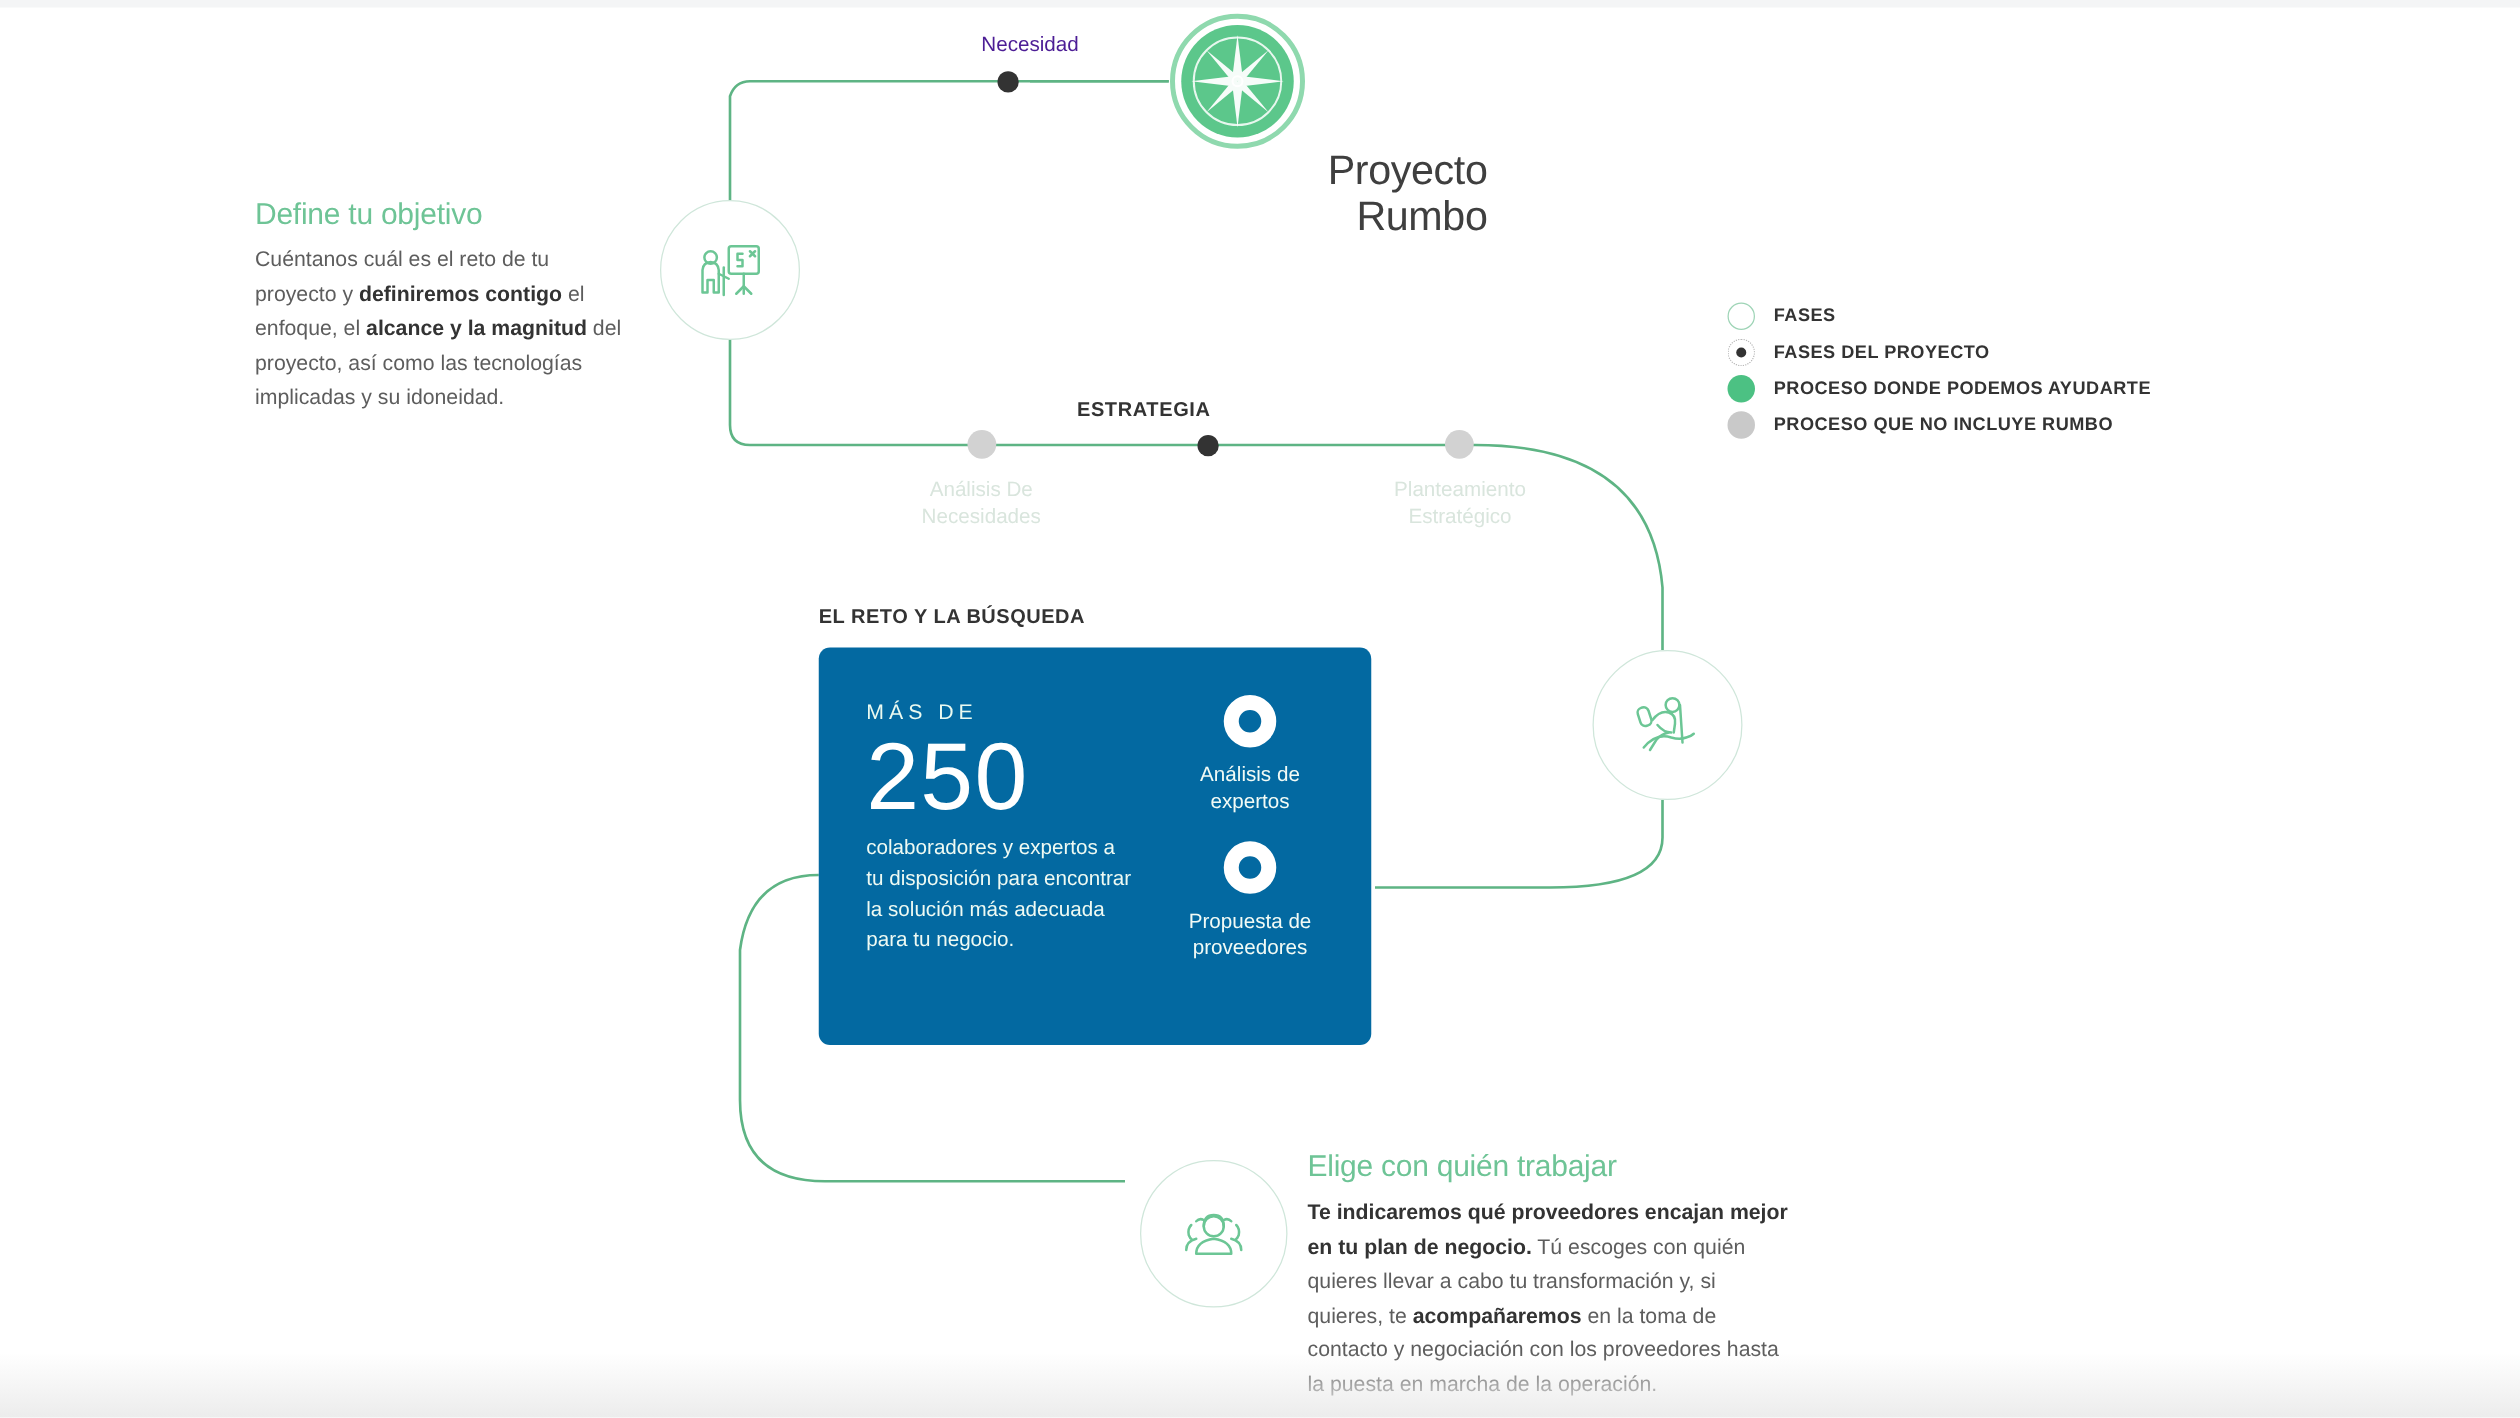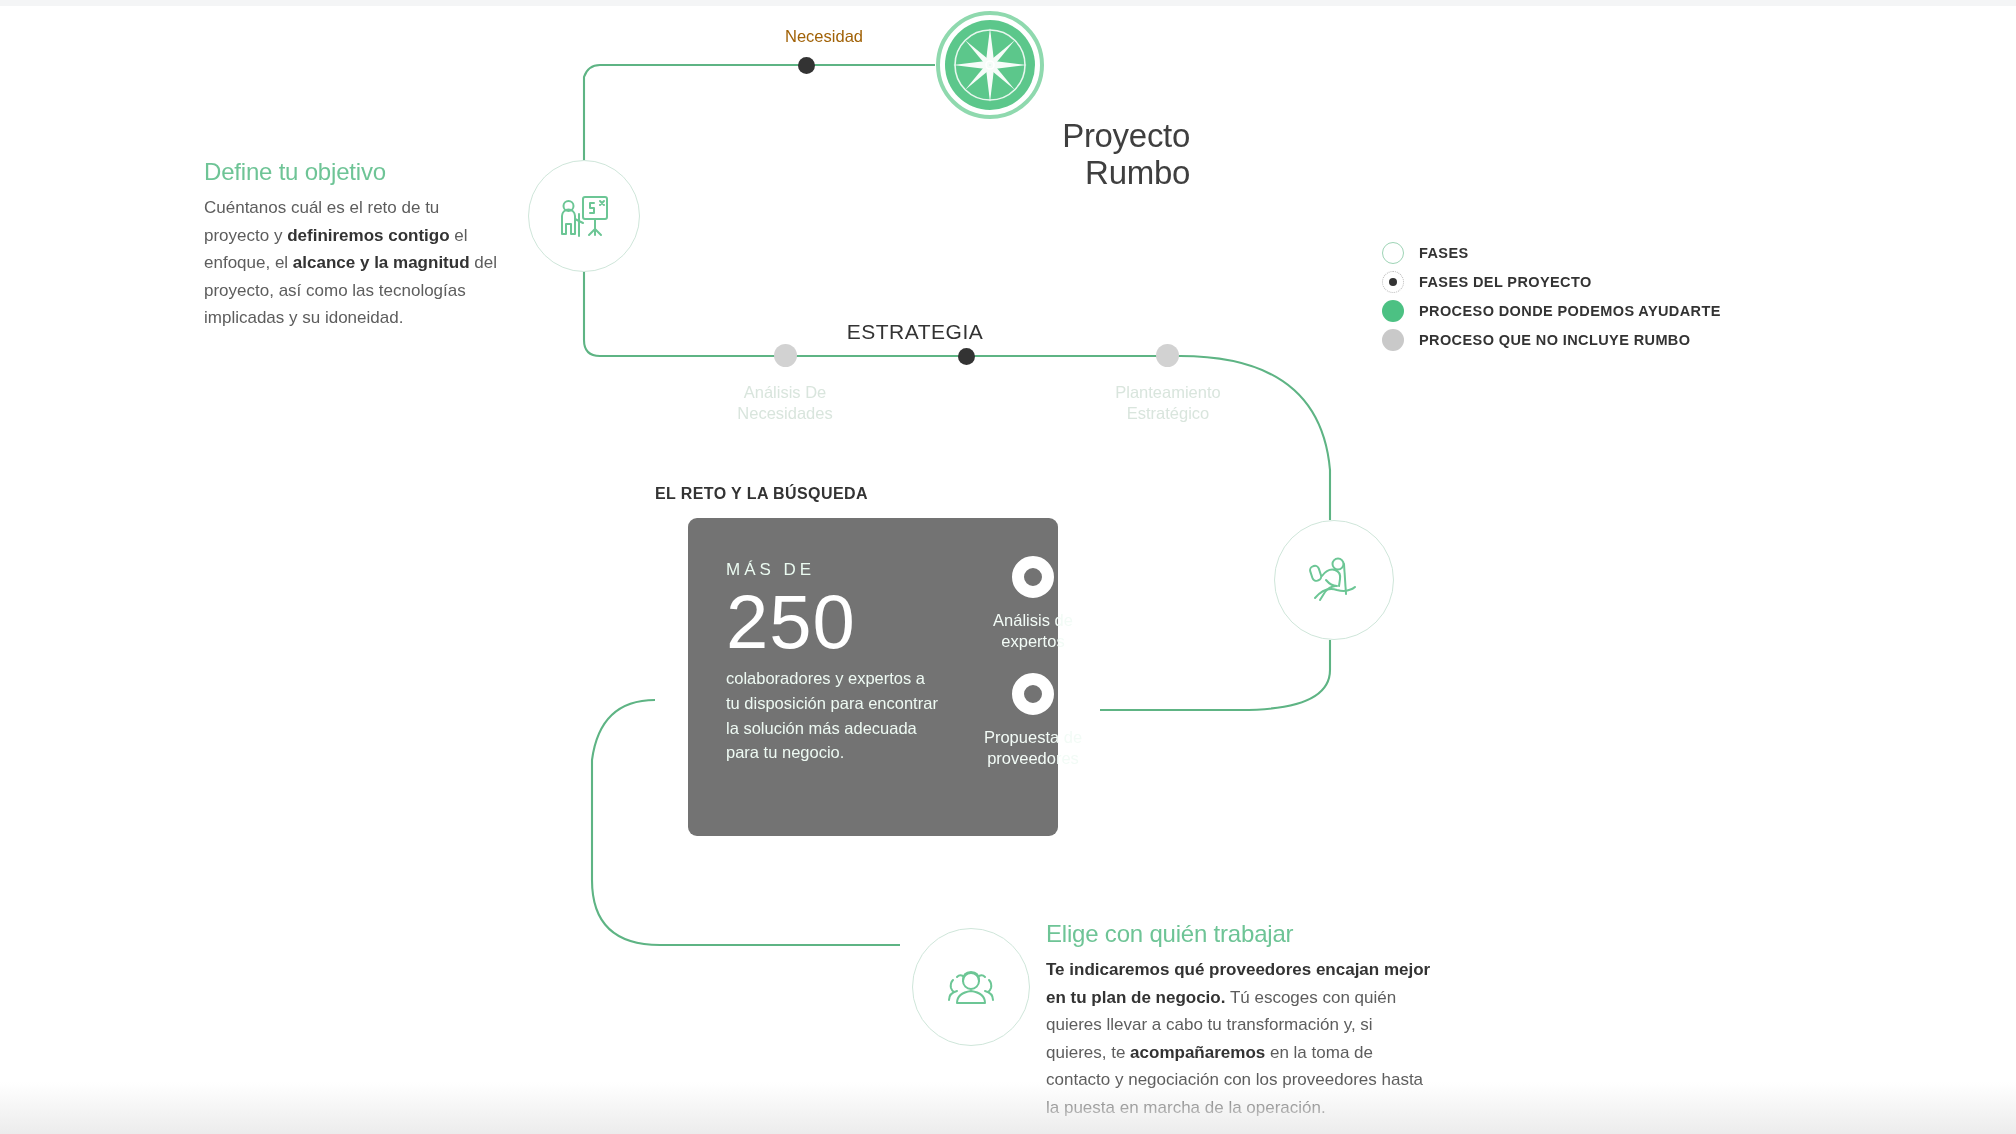--- a/index.html
+++ b/index.html
@@ -26,40 +26,40 @@
   .brand-title{ position:absolute; left:790px; top:118px; width:400px;
     text-align:right; font-size:33px; line-height:1.12; color:#3f3f3f;
     font-weight:400; letter-spacing:-0.3px; }
 
   
   .dot{ position:absolute; border-radius:50%; }
   .dot.black{ background:#333333; width:17px; height:17px; }
   .dot.gray{ background:#d2d2d2; width:23px; height:23px; }
 
   .nodelabel{ position:absolute; text-align:center; font-size:16.5px;
-    color:#a16207; line-height:1.25; }
+    color:#4c1d95; line-height:1.25; }
   .nodelabel.faded{ color:#d9e5dd; }
-  .phaselabel{ position:absolute; text-align:center; font-size:21px;
-    font-weight:normal; color:#333; letter-spacing:0.5px; }
+  .phaselabel{ position:absolute; text-align:center; font-size:16px;
+    font-weight:bold; color:#333; letter-spacing:0.5px; }
 
   
   .iconcircle{ position:absolute; border-radius:50%;
     border:1.4px solid #cfe6da; background:#fff;
     display:flex; align-items:center; justify-content:center; }
 
   
   .block{ position:absolute; }
   .block h3{ font-size:24px; font-weight:400; color:#6ec496;
     margin-bottom:8px; letter-spacing:-0.2px; }
   .block p{ font-size:17px; line-height:1.62; color:#5d5d5d; }
   .block p b{ color:#333; font-weight:bold; }
 
   
-  .card{ position:absolute; left:688px; top:518px; width:370px; height:318px;
-    background:#737373; border-radius:9px; }
+  .card{ position:absolute; left:655px; top:518px; width:442px; height:318px;
+    background:#0369a1; border-radius:9px; }
   .card-left{ position:absolute; left:38px; top:42px; width:215px; color:#fff; }
   .masde{ font-size:17px; letter-spacing:4px; color:#eafaf0; }
   .bignum{ font-size:76px; line-height:0.95; font-weight:300; color:#fff;
     letter-spacing:1px; margin-top:6px; }
   .cardtext{ font-size:16.5px; line-height:1.5; color:#eefaf3; margin-top:8px; }
   .card-right{ position:absolute; left:275px; top:38px; width:140px;
     text-align:center; color:#fff; }
   .ring{ width:42px; height:42px; border-radius:50%;
     border:12px solid #ffffff; margin:0 auto; }
   .ringlabel{ font-size:16.5px; line-height:1.25; color:#f2fbf6; }

